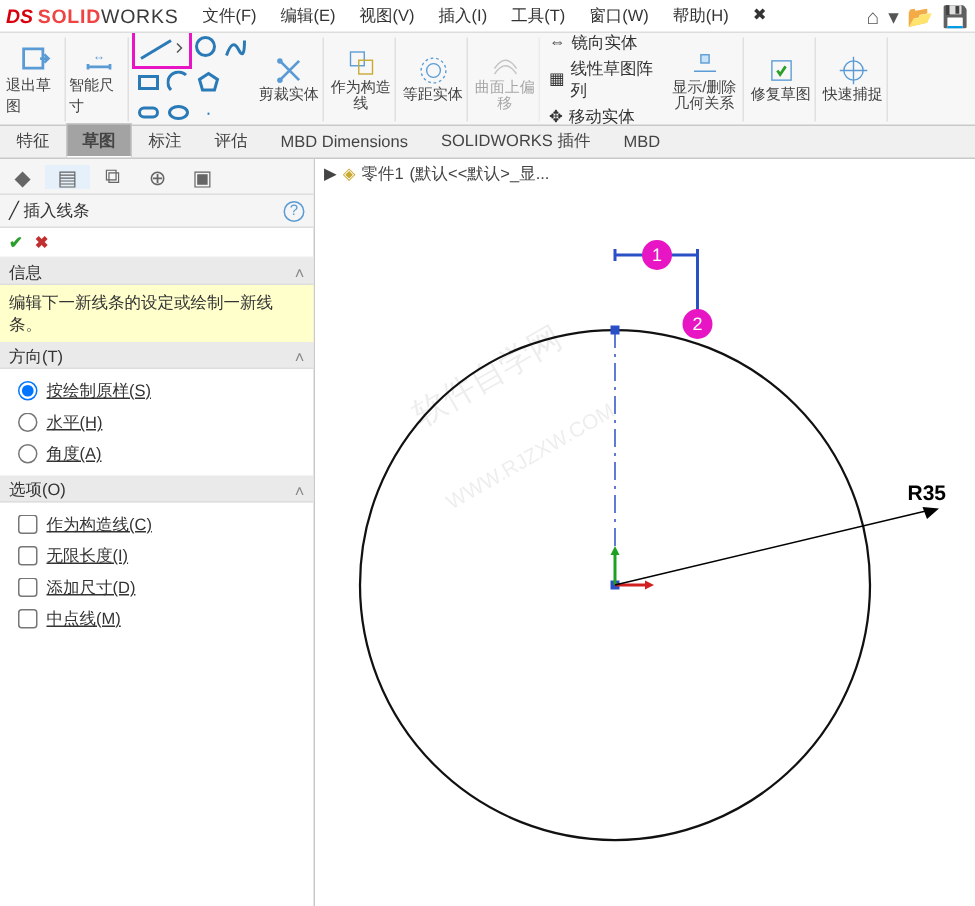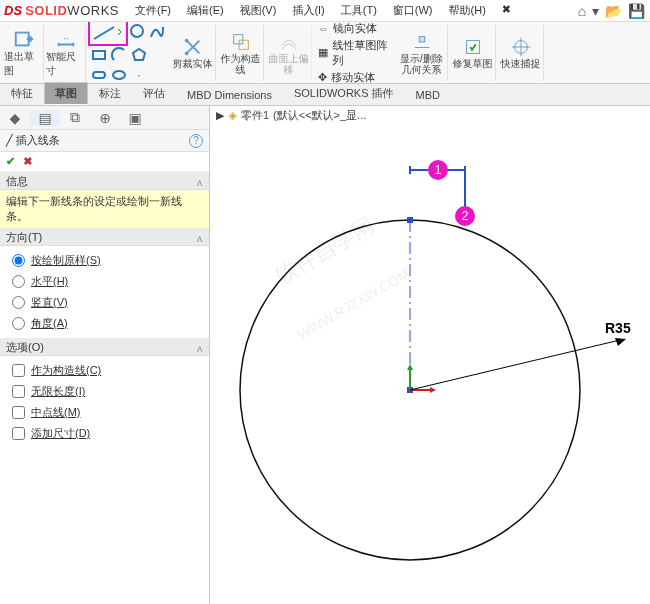--- a/index.html
+++ b/index.html
@@ -160,20 +160,27 @@
       </svg>
     <div class="rb-two">剪裁实体</div>
   </div>
   <div class="rb-grp">
     <svg viewBox="0 0 24 24">
         <rect x="4" y="4" width="10" height="10" fill="none" stroke="#5a9bd5"></rect>
         <rect x="10" y="10" width="10" height="10" fill="none" stroke="#c9a930"></rect>
       </svg>
     <div class="rb-two">作为构造线</div>
   </div>
+  <div class="rb-grp">
+    <svg viewBox="0 0 24 24">
+        <circle cx="12" cy="12" r="5" fill="none" stroke="#5a9bd5"></circle>
+        <circle cx="12" cy="12" r="9" fill="none" stroke="#5a9bd5" stroke-dasharray="2"></circle>
+      </svg>
+    <div class="rb-two">等距实体</div>
+  </div>
   <div class="rb-grp" style="opacity:.45">
     <svg viewBox="0 0 24 24">
         <path d="M4 16 Q12 4 20 16" stroke="#888" fill="none"></path>
         <path d="M4 20 Q12 8 20 20" stroke="#888" fill="none"></path>
       </svg>
     <div class="rb-two">曲面上偏移</div>
   </div>
   <div class="rb-col" style="width:80px;padding:2px 4px;">
     <div style="display:flex;align-items:center;gap:4px;">
         <span>⇔</span>
@@ -256,48 +263,44 @@
       <label class="radio-row">
           <input type="radio" name="ori" checked="" style="">
           <span>按绘制原样(S)</span>
         </label>
       <label class="radio-row">
           <input type="radio" name="ori" style="">
           <span>水平(H)</span>
         </label>
       <label class="radio-row">
           <input type="radio" name="ori" style="">
-          <span>竖直(V)</span>
-        </label>
-      <label class="radio-row">
-          <input type="radio" name="ori" style="">
           <span>角度(A)</span>
         </label>
     </div>
 
     <div class="pm-section-h">
       <span>选项(O)</span>
       <span class="chev">˄</span>
     </div>
     <div class="pm-body">
       <label class="check-row">
           <input type="checkbox" style="">
           <span>作为构造线(C)</span>
         </label>
       <label class="check-row">
           <input type="checkbox" style="">
           <span>无限长度(I)</span>
         </label>
       <label class="check-row">
           <input type="checkbox" style="">
-          <span>中点线(M)</span>
+          <span>添加尺寸(D)</span>
         </label>
       <label class="check-row">
           <input type="checkbox" style="">
-          <span>添加尺寸(D)</span>
+          <span>中点线(M)</span>
         </label>
     </div>
   </div>
 
   <div class="right">
     <div class="crumb">
       <span>▶</span>
       <span class="ic">◈</span>
       <span>零件1</span>
       <span>(默认&lt;&lt;默认&gt;_显...</span>

